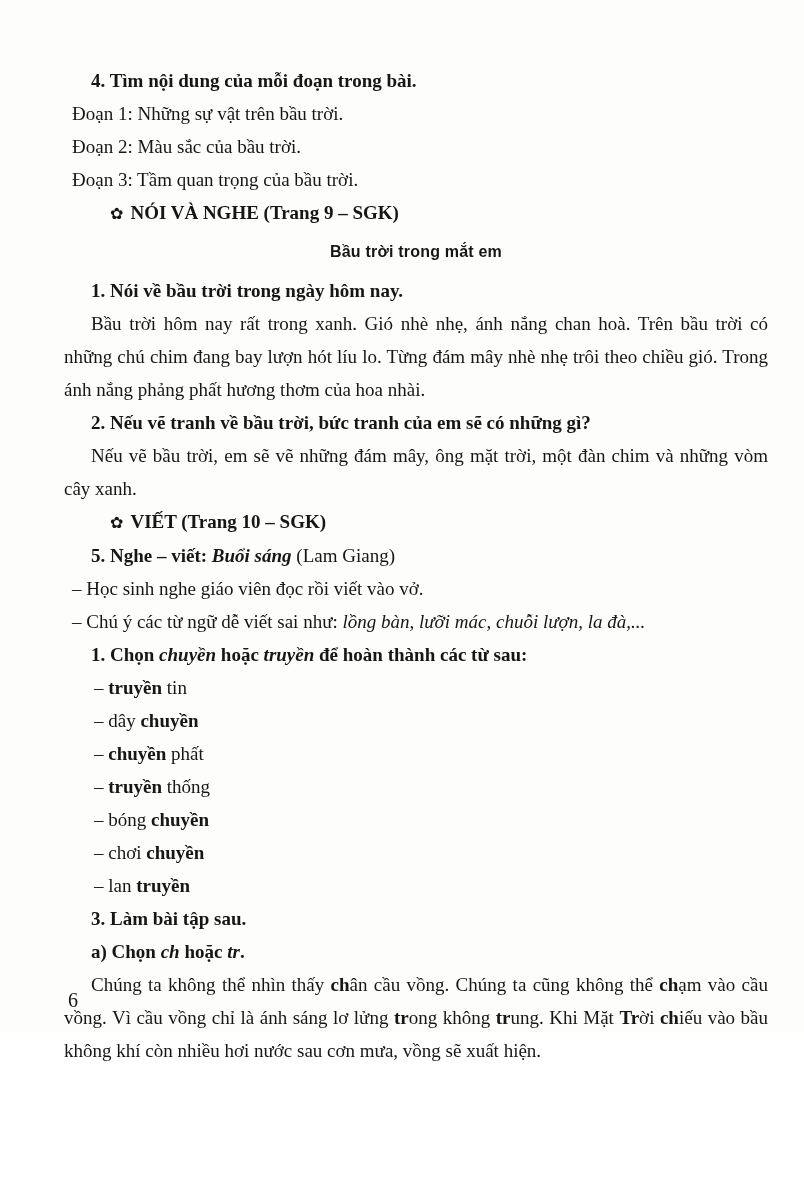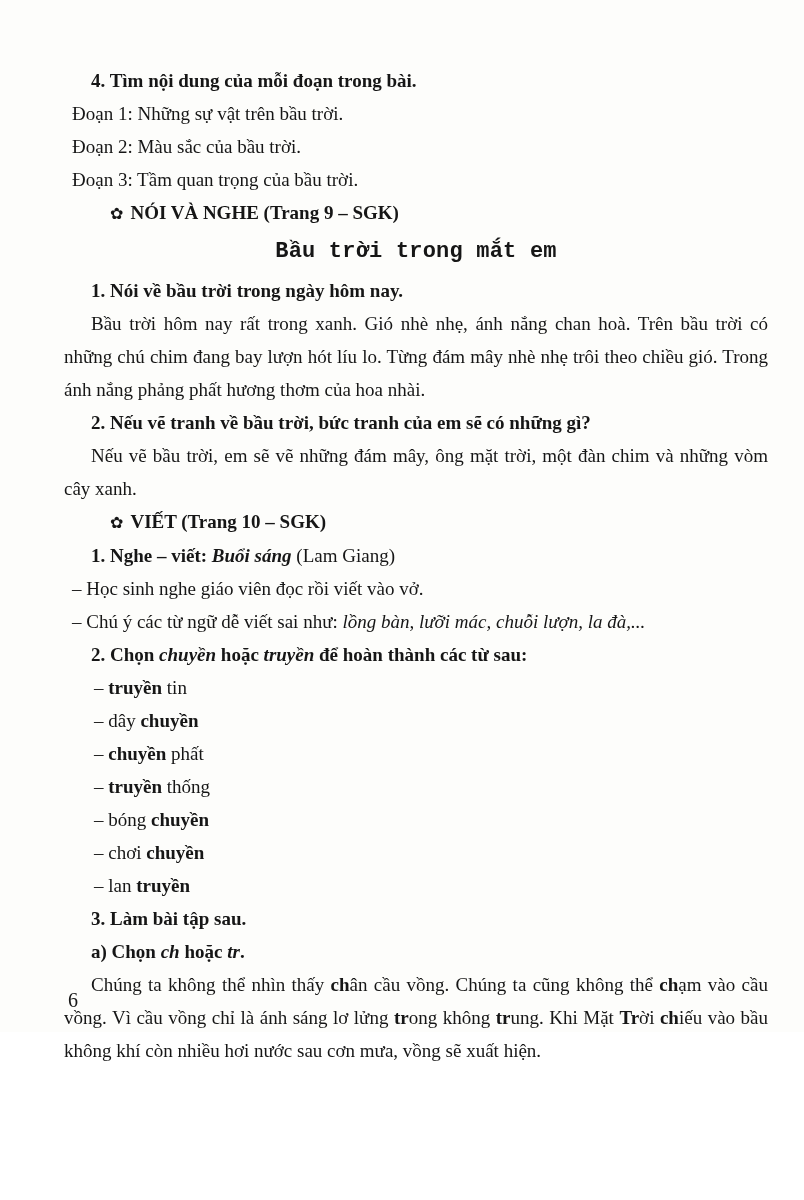--- a/index.html
+++ b/index.html
@@ -15,22 +15,22 @@
   }
   .content { padding: 64px 36px 0 64px; }
   .block { font-size: 19px; line-height: 33px; }
   .numbered { padding-left: 27px; }
   .line { padding-left: 8px; }
   .list { padding-left: 30px; }
   .para { text-align: justify; text-indent: 27px; }
   .section { font-weight: 700; margin-left: 46px; }
   .title {
     text-align: center;
-    font-family: Liberation Mono, monospace;
-    font-size: 22px; line-height: 44px; font-weight: 700;
+    font-family: Liberation Sans, sans-serif;
+    font-size: 16px; line-height: 44px; font-weight: 700;
     letter-spacing: 0.2px;
   }
   .b { font-weight: 700; }
   .i { font-style: italic; margin-top: 43px; }
   .flower {
     font-family: "DejaVu Sans", sans-serif;
     font-size: 16px; margin-right: 7px;
     display: inline-block;
   }
   .page-number {
@@ -47,24 +47,24 @@
       <div class="block line"><span>Đoạn 1: Những sự vật trên bầu trời.</span></div>
       <div class="block line"><span>Đoạn 2: Màu sắc của bầu trời.</span></div>
       <div class="block line"><span>Đoạn 3: Tầm quan trọng của bầu trời.</span></div>
       <div class="block section"><span class="flower">✿</span><span class="b">NÓI VÀ NGHE (Trang 9 – SGK)</span></div>
       <div class="block title"><span class="b">Bầu trời trong mắt em</span></div>
       <div class="block numbered"><span class="b">1. Nói về bầu trời trong ngày hôm nay.</span></div>
       <div class="block para"><span>Bầu trời hôm nay rất trong xanh. Gió nhè nhẹ, ánh nắng chan hoà. Trên bầu trời có những chú chim đang bay lượn hót líu lo. Từng đám mây nhè nhẹ trôi theo chiều gió. Trong ánh nắng phảng phất hương thơm của hoa nhài.</span></div>
       <div class="block numbered"><span class="b">2. Nếu vẽ tranh về bầu trời, bức tranh của em sẽ có những gì?</span></div>
       <div class="block para"><span>Nếu vẽ bầu trời, em sẽ vẽ những đám mây, ông mặt trời, một đàn chim và những vòm cây xanh.</span></div>
       <div class="block section"><span class="flower">✿</span><span class="b">VIẾT (Trang 10 – SGK)</span></div>
-      <div class="block numbered"><span class="b">1. Nghe – viết: </span><span class="b i">Buổi sáng</span><span> (Lam Giang)</span></div>
+      <div class="block numbered"><span class="b">5. Nghe – viết: </span><span class="b i">Buổi sáng</span><span> (Lam Giang)</span></div>
       <div class="block line"><span>– Học sinh nghe giáo viên đọc rồi viết vào vở.</span></div>
       <div class="block line"><span>– Chú ý các từ ngữ dễ viết sai như: </span><span class="i">lồng bàn, lưỡi mác, chuỗi lượn, la đà,...</span></div>
-      <div class="block numbered"><span class="b">2. Chọn </span><span class="b i">chuyền</span><span class="b"> hoặc </span><span class="b i">truyền</span><span class="b"> để hoàn thành các từ sau:</span></div>
+      <div class="block numbered"><span class="b">1. Chọn </span><span class="b i">chuyền</span><span class="b"> hoặc </span><span class="b i">truyền</span><span class="b"> để hoàn thành các từ sau:</span></div>
       <div class="block list"><span>– </span><span class="b">truyền</span><span> tin</span></div>
       <div class="block list"><span>– dây </span><span class="b">chuyền</span></div>
       <div class="block list"><span>– </span><span class="b">chuyền</span><span> phất</span></div>
       <div class="block list"><span>– </span><span class="b">truyền</span><span> thống</span></div>
       <div class="block list"><span>– bóng </span><span class="b">chuyền</span></div>
       <div class="block list"><span>– chơi </span><span class="b">chuyền</span></div>
       <div class="block list"><span>– lan </span><span class="b">truyền</span></div>
       <div class="block numbered"><span class="b">3. Làm bài tập sau.</span></div>
       <div class="block numbered"><span class="b">a) Chọn </span><span class="b i">ch</span><span class="b"> hoặc </span><span class="b i">tr</span><span class="b">.</span></div>
       <div class="block para"><span>Chúng ta không thể nhìn thấy </span><span class="b">ch</span><span>ân cầu vồng. Chúng ta cũng không thể </span><span class="b">ch</span><span>ạm vào cầu vồng. Vì cầu vồng chỉ là ánh sáng lơ lửng </span><span class="b">tr</span><span>ong không </span><span class="b">tr</span><span>ung. Khi Mặt </span><span class="b">Tr</span><span>ời </span><span class="b">ch</span><span>iếu vào bầu không khí còn nhiều hơi nước sau cơn mưa, vồng sẽ xuất hiện.</span></div>

